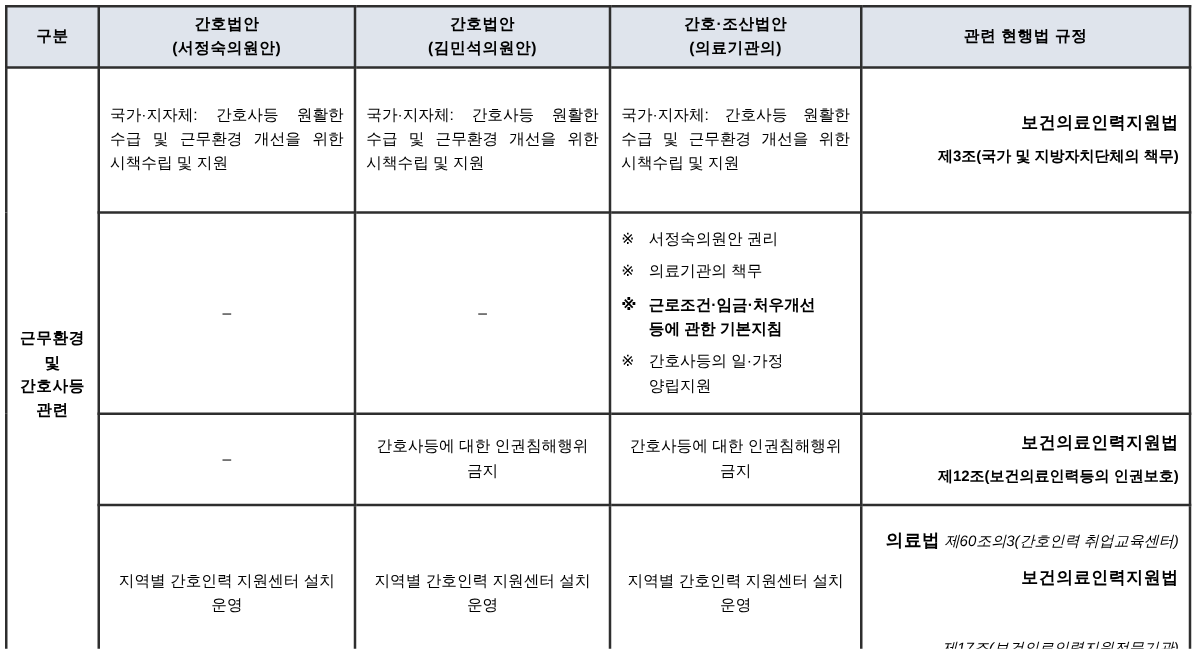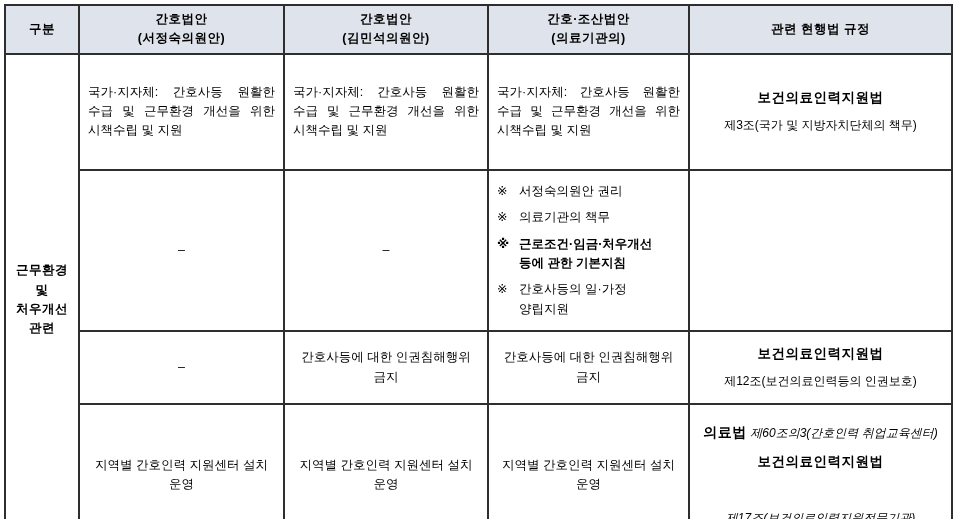--- a/index.html
+++ b/index.html
@@ -55,33 +55,34 @@
   td.just {
     text-align: justify;
     text-align-last: left;
     padding: 6px 9px;
   }
   td.center {
     text-align: center;
     padding: 6px 18px;
   }
   td.lawcell {
-    text-align: center;
+    text-align: right;
     padding: 6px 6px;
   }
   .law-name {
     font-weight: bold;
     font-size: 13.5px;
     letter-spacing: 0.5px;
     display: block;
     margin-bottom: 7px;
   }
   .law-article {
     font-size: 12px;
     display: block;
+    font-weight: bold;
   }
   .law-line {
     display: block;
     margin-bottom: 9px;
   }
   .law-line:last-child { margin-bottom: 0; margin-top: 36px; }
   .law-name-inline {
     font-weight: bold;
     font-size: 14px;
     letter-spacing: 0.5px;
@@ -147,21 +148,21 @@
         <th class="hdr">
           <span>관련 현행법 규정</span>
         </th>
       </tr>
     </thead>
     <tbody>
       <tr style="height:116px">
         <td class="category" rowspan="4">
           <span>근무환경</span><br>
           <span>및</span><br>
-          <span>처우개선</span><br>
+          <span>간호사등</span><br>
           <span>관련</span>
         </td>
         <td class="just">국가·지자체: 간호사등 원활한 수급 및 근무환경 개선을 위한 시책수립 및 지원</td>
         <td class="just">국가·지자체: 간호사등 원활한 수급 및 근무환경 개선을 위한 시책수립 및 지원</td>
         <td class="just">국가·지자체: 간호사등 원활한 수급 및 근무환경 개선을 위한 시책수립 및 지원</td>
         <td class="lawcell">
           <span class="law-name">보건의료인력지원법</span>
           <span class="law-article">제3조(국가 및 지방자치단체의 책무)</span>
         </td>
       </tr>

